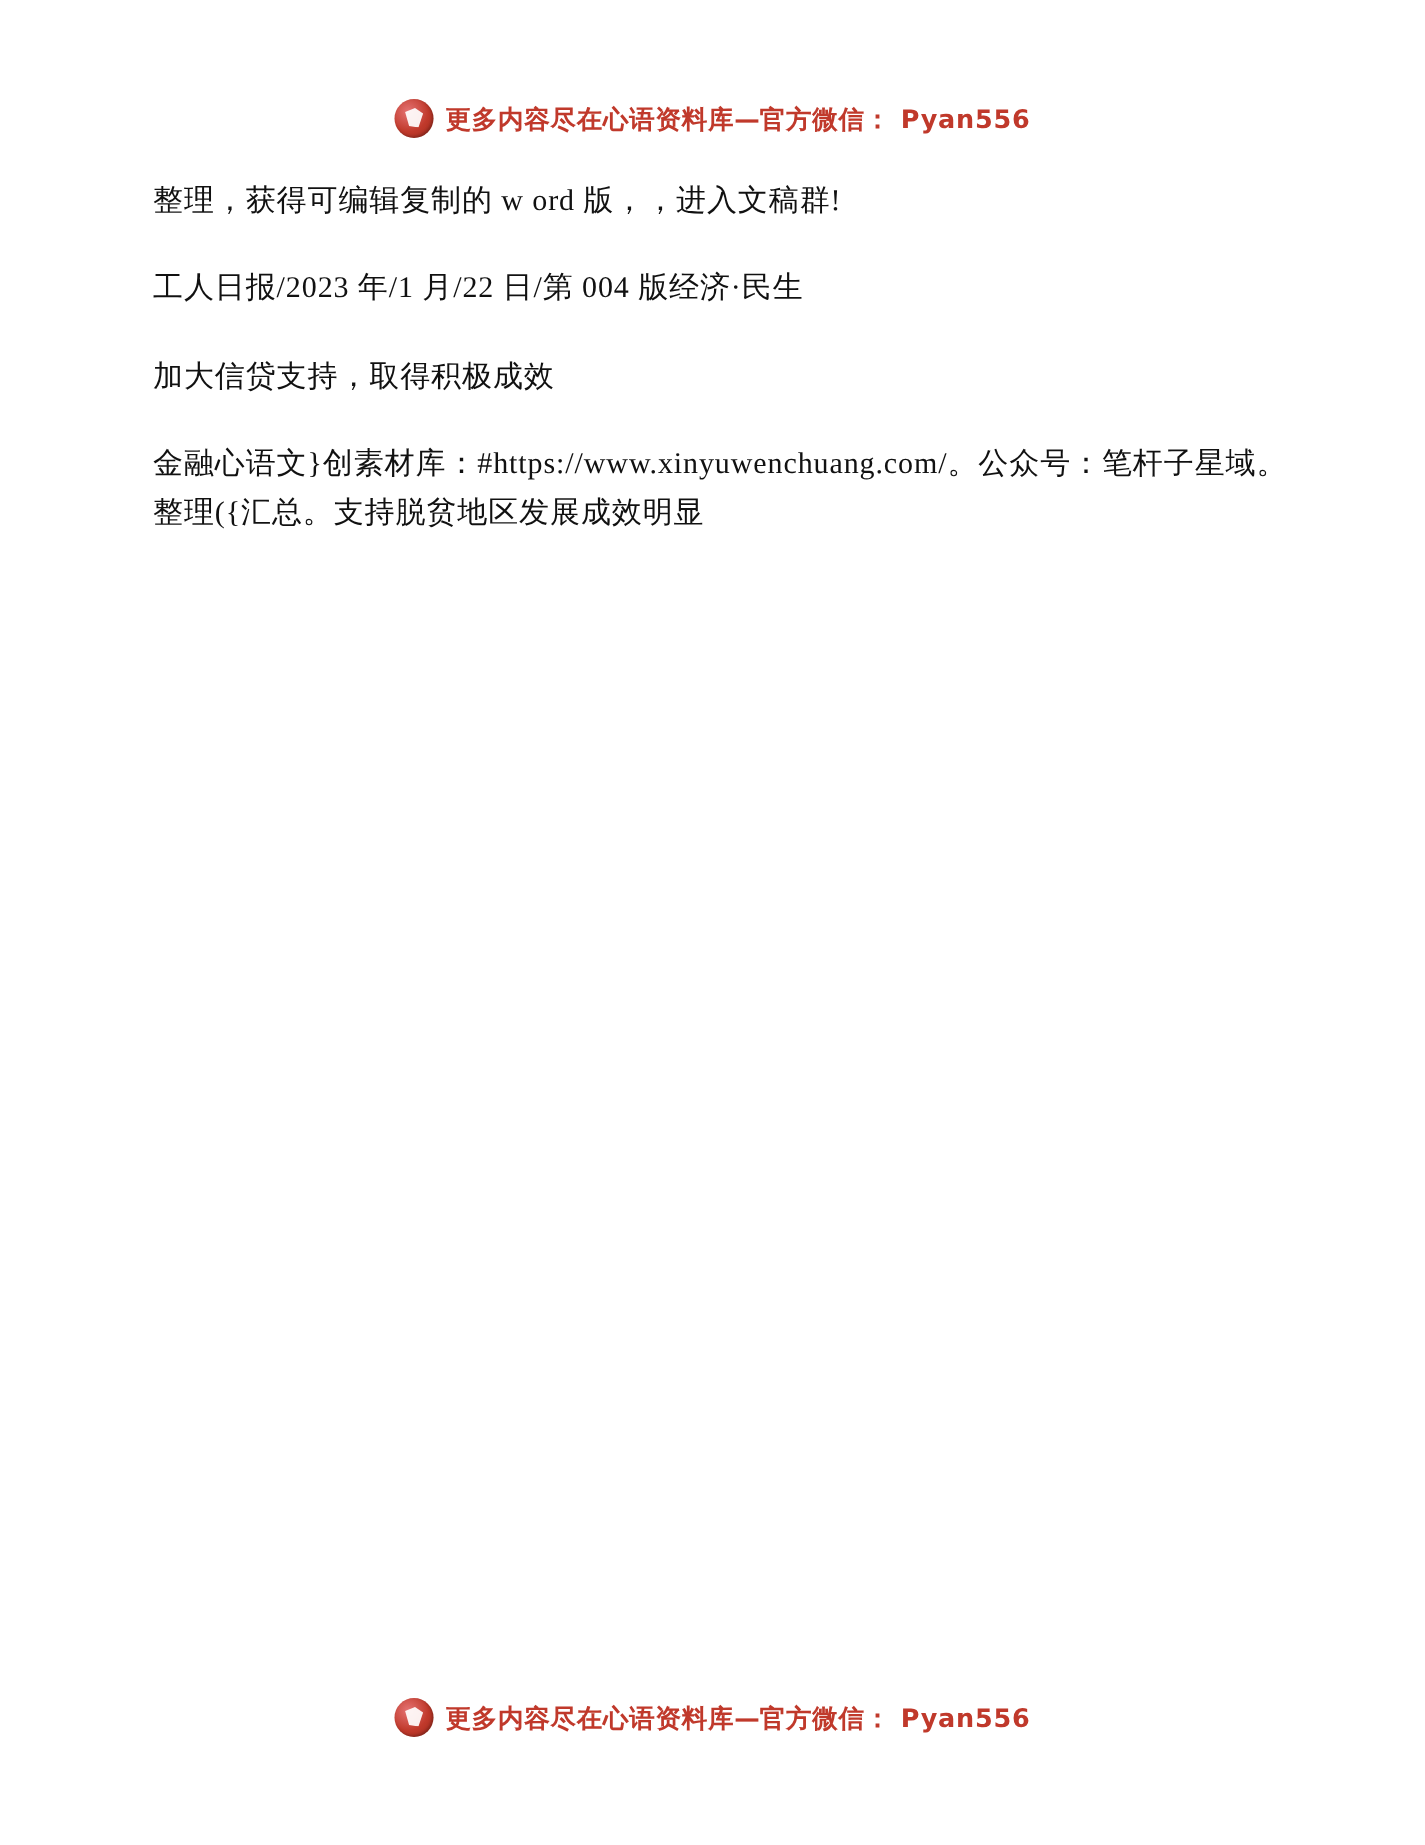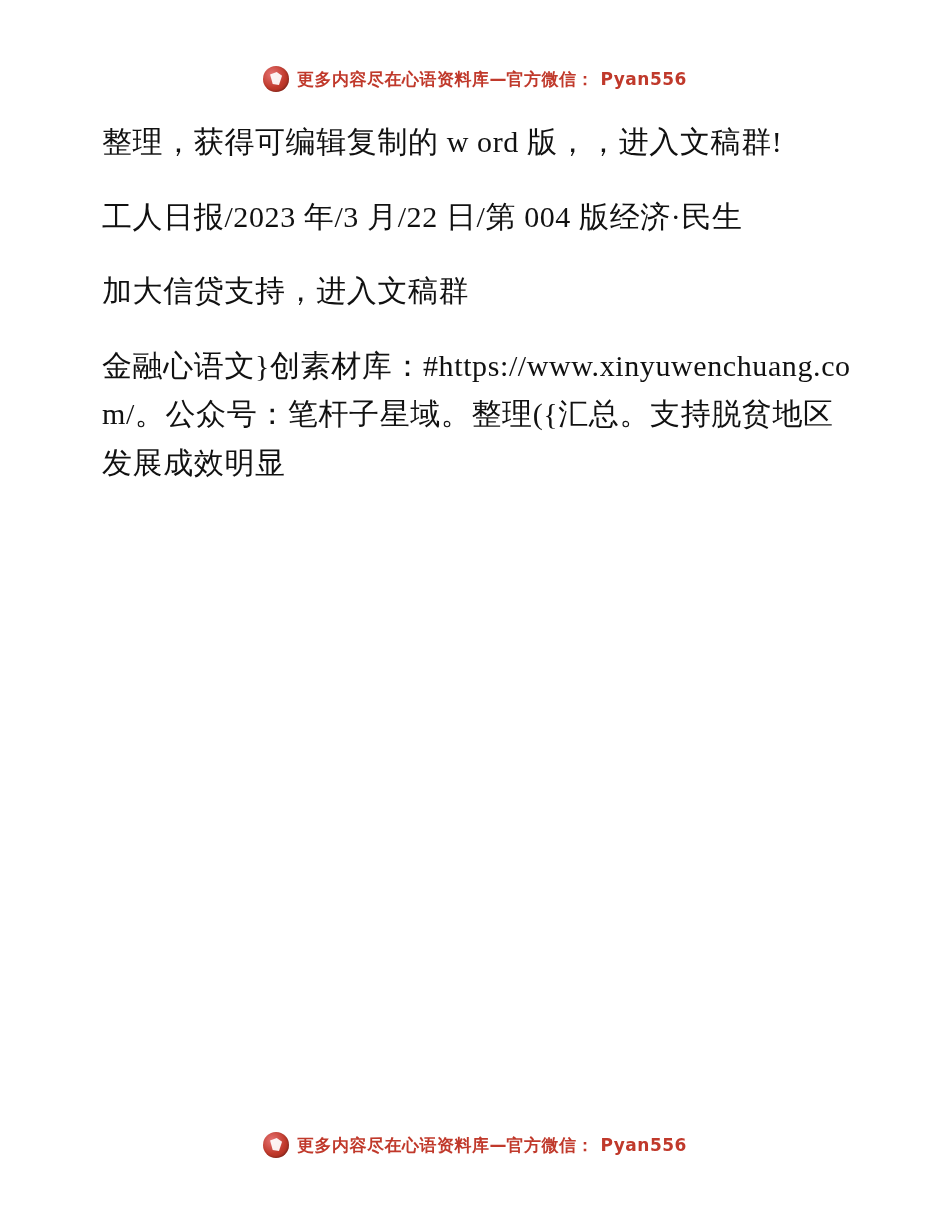--- a/index.html
+++ b/index.html
@@ -74,21 +74,21 @@
   }
 
   
   .doc-body {
     padding: 0 88px;
     margin-top: 26px;
     flex: 1 1 auto;
   }
   .para {
     font-family: "Liberation Serif", serif;
-    font-size: 30px;
+    font-size: 20px;
     line-height: 1.62;
     color: #111111;
     margin: 0 0 26px 0;
     text-indent: 0;
     letter-spacing: 0.6px;
     word-break: break-all;
   }
   .para.first-indent {
     padding-left: 14px;
   }
@@ -101,22 +101,22 @@
 
 <div class="page">
 
   <div class="watermark watermark-top">
     <span class="wm-logo"></span>
     <span class="wm-text"><span>更多内容尽在心语资料库</span><span class="wm-sep">—</span><span>官方微信：</span>&nbsp;<span>Pyan556</span></span>
   </div>
 
   <div class="doc-body">
     <p class="para first-indent">整理，获得可编辑复制的 w ord 版，，进入文稿群!</p>
-    <p class="para first-indent">工人日报/2023 年/3 月/22 日/第 004 版经济·民生</p>
-    <p class="para first-indent">加大信贷支持，进入文稿群</p>
+    <p class="para first-indent">工人日报/2023 年/1 月/22 日/第 004 版经济·民生</p>
+    <p class="para first-indent">加大信贷支持，取得积极成效</p>
     <p class="para first-indent">金融心语文}创素材库：#https://www.xinyuwenchuang.com/。公众号：笔杆子星域。整理({汇总。支持脱贫地区发展成效明显</p>
     <div class="spacer-bottom"></div>
   </div>
 
   <div class="watermark watermark-bottom">
     <span class="wm-logo"></span>
     <span class="wm-text"><span>更多内容尽在心语资料库</span><span class="wm-sep">—</span><span>官方微信：</span>&nbsp;<span>Pyan556</span></span>
   </div>
 
 </div>

